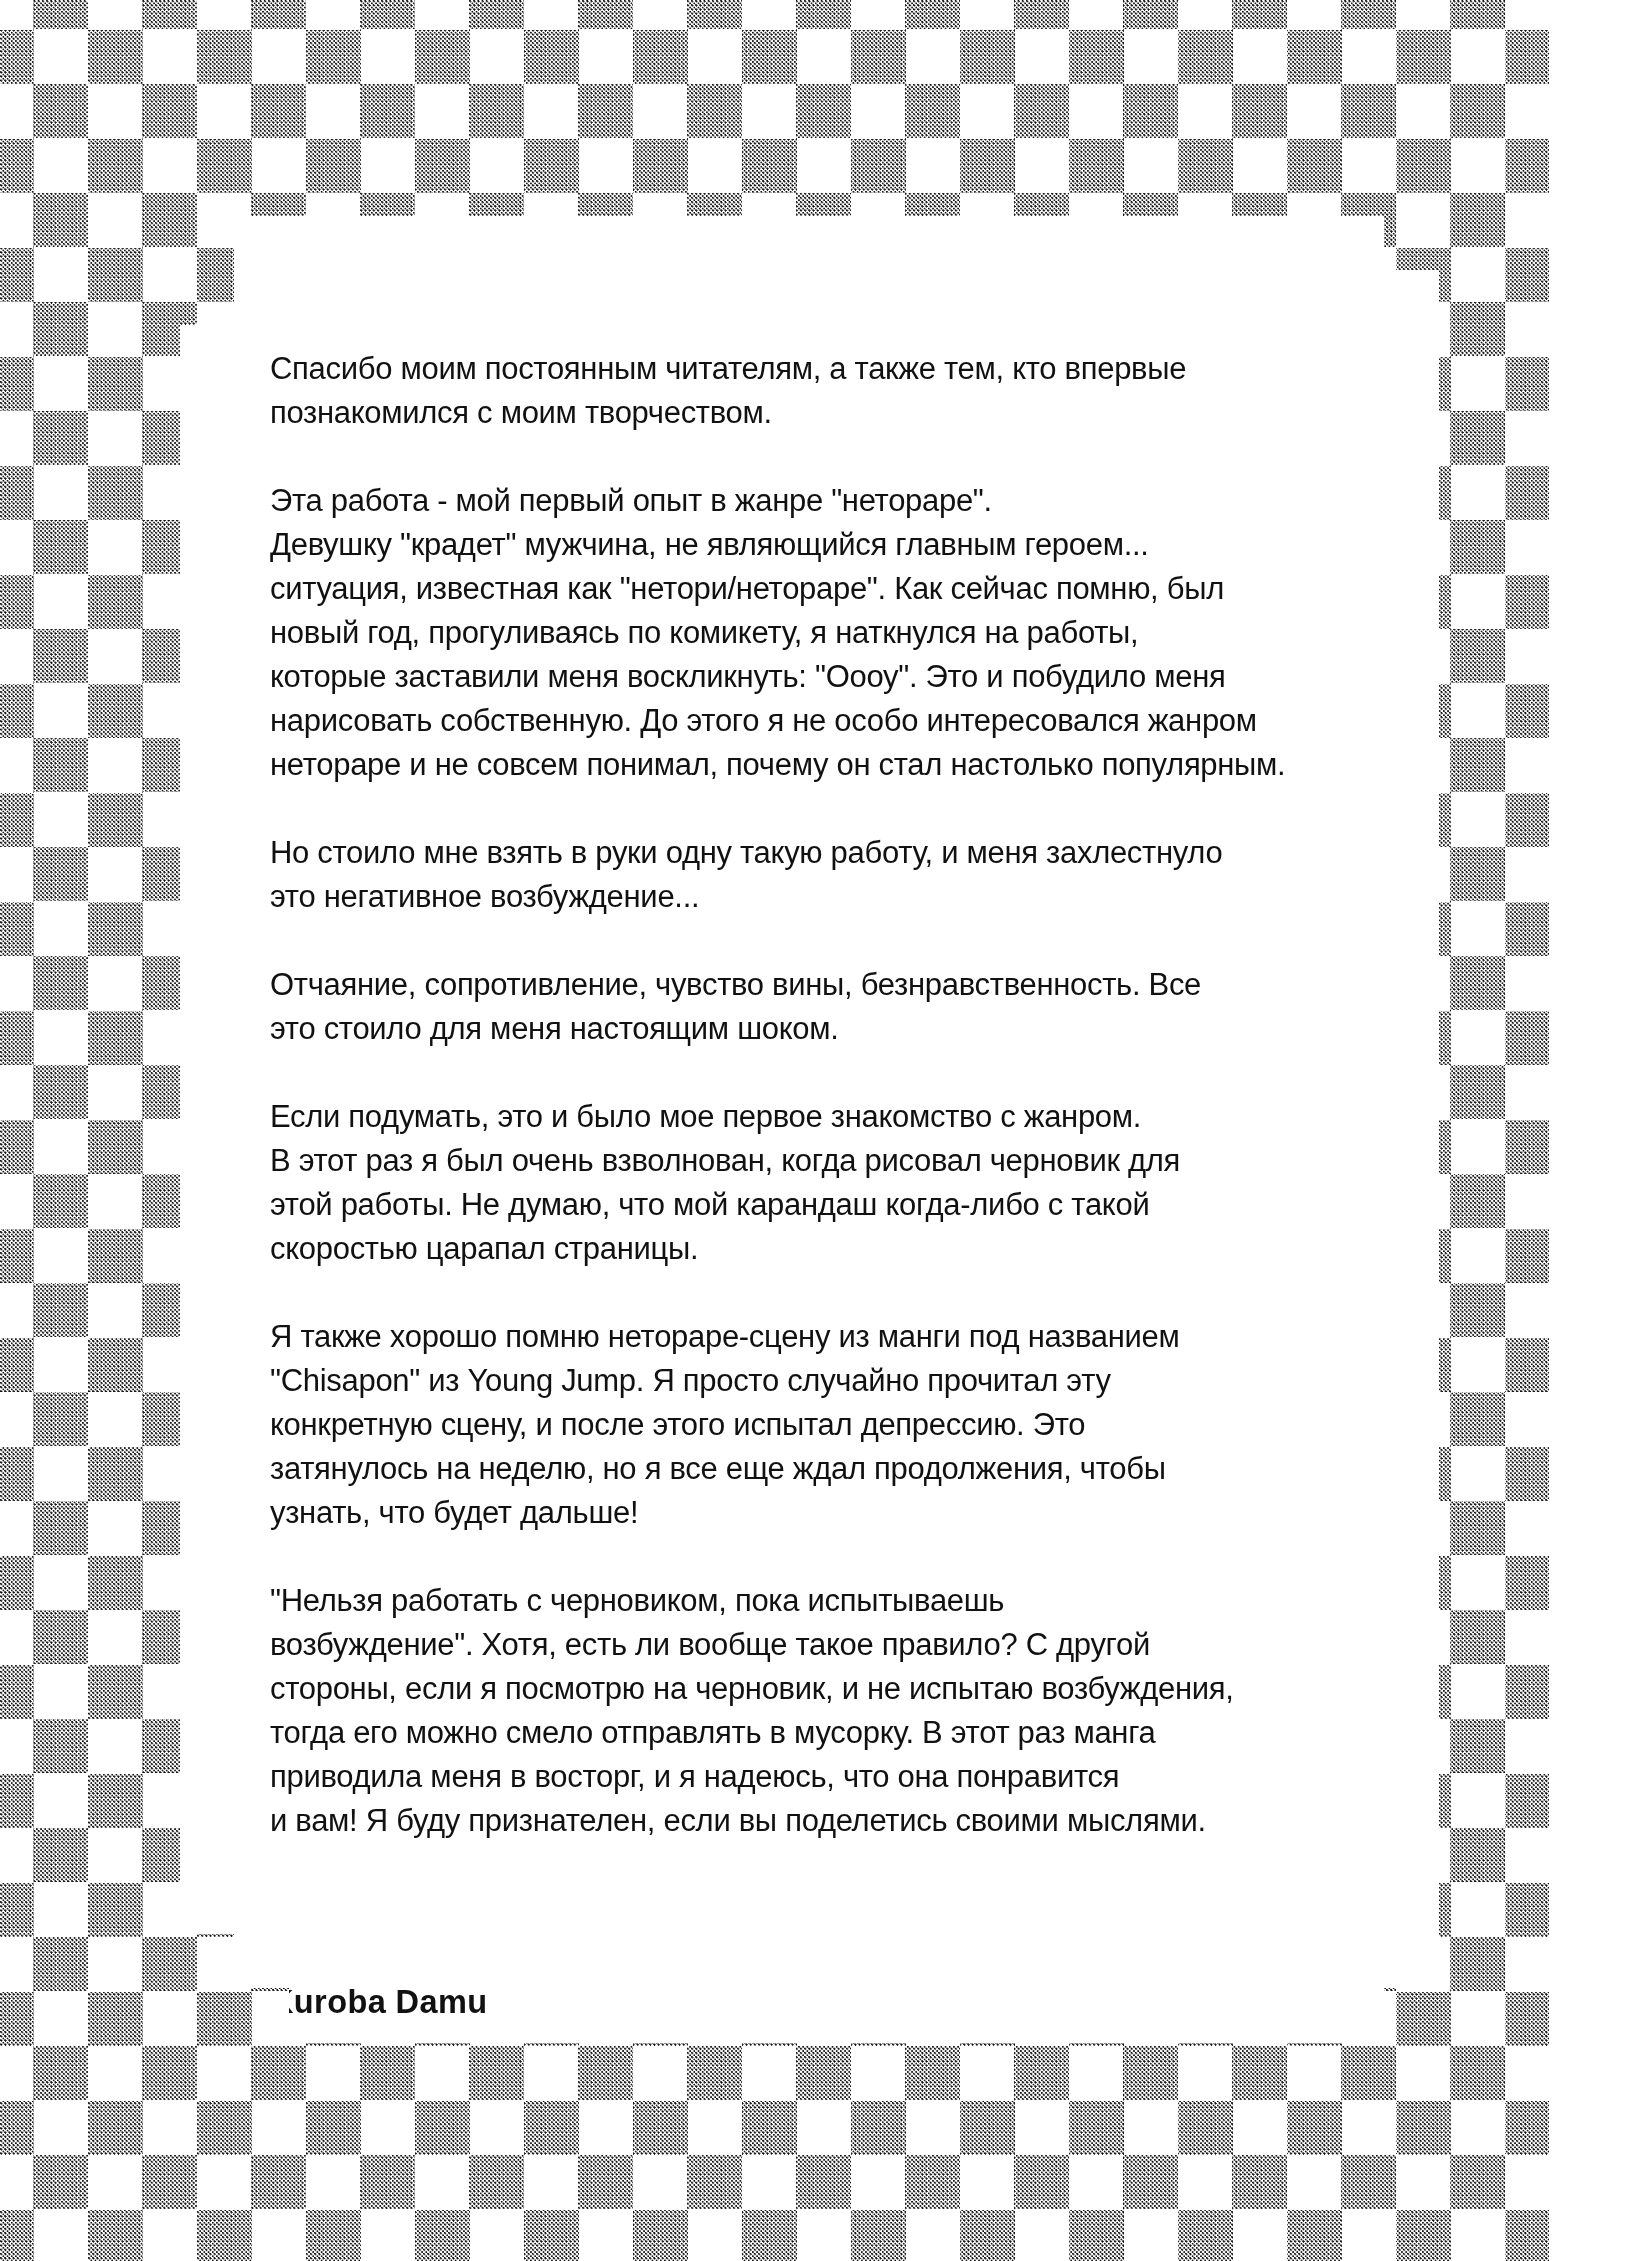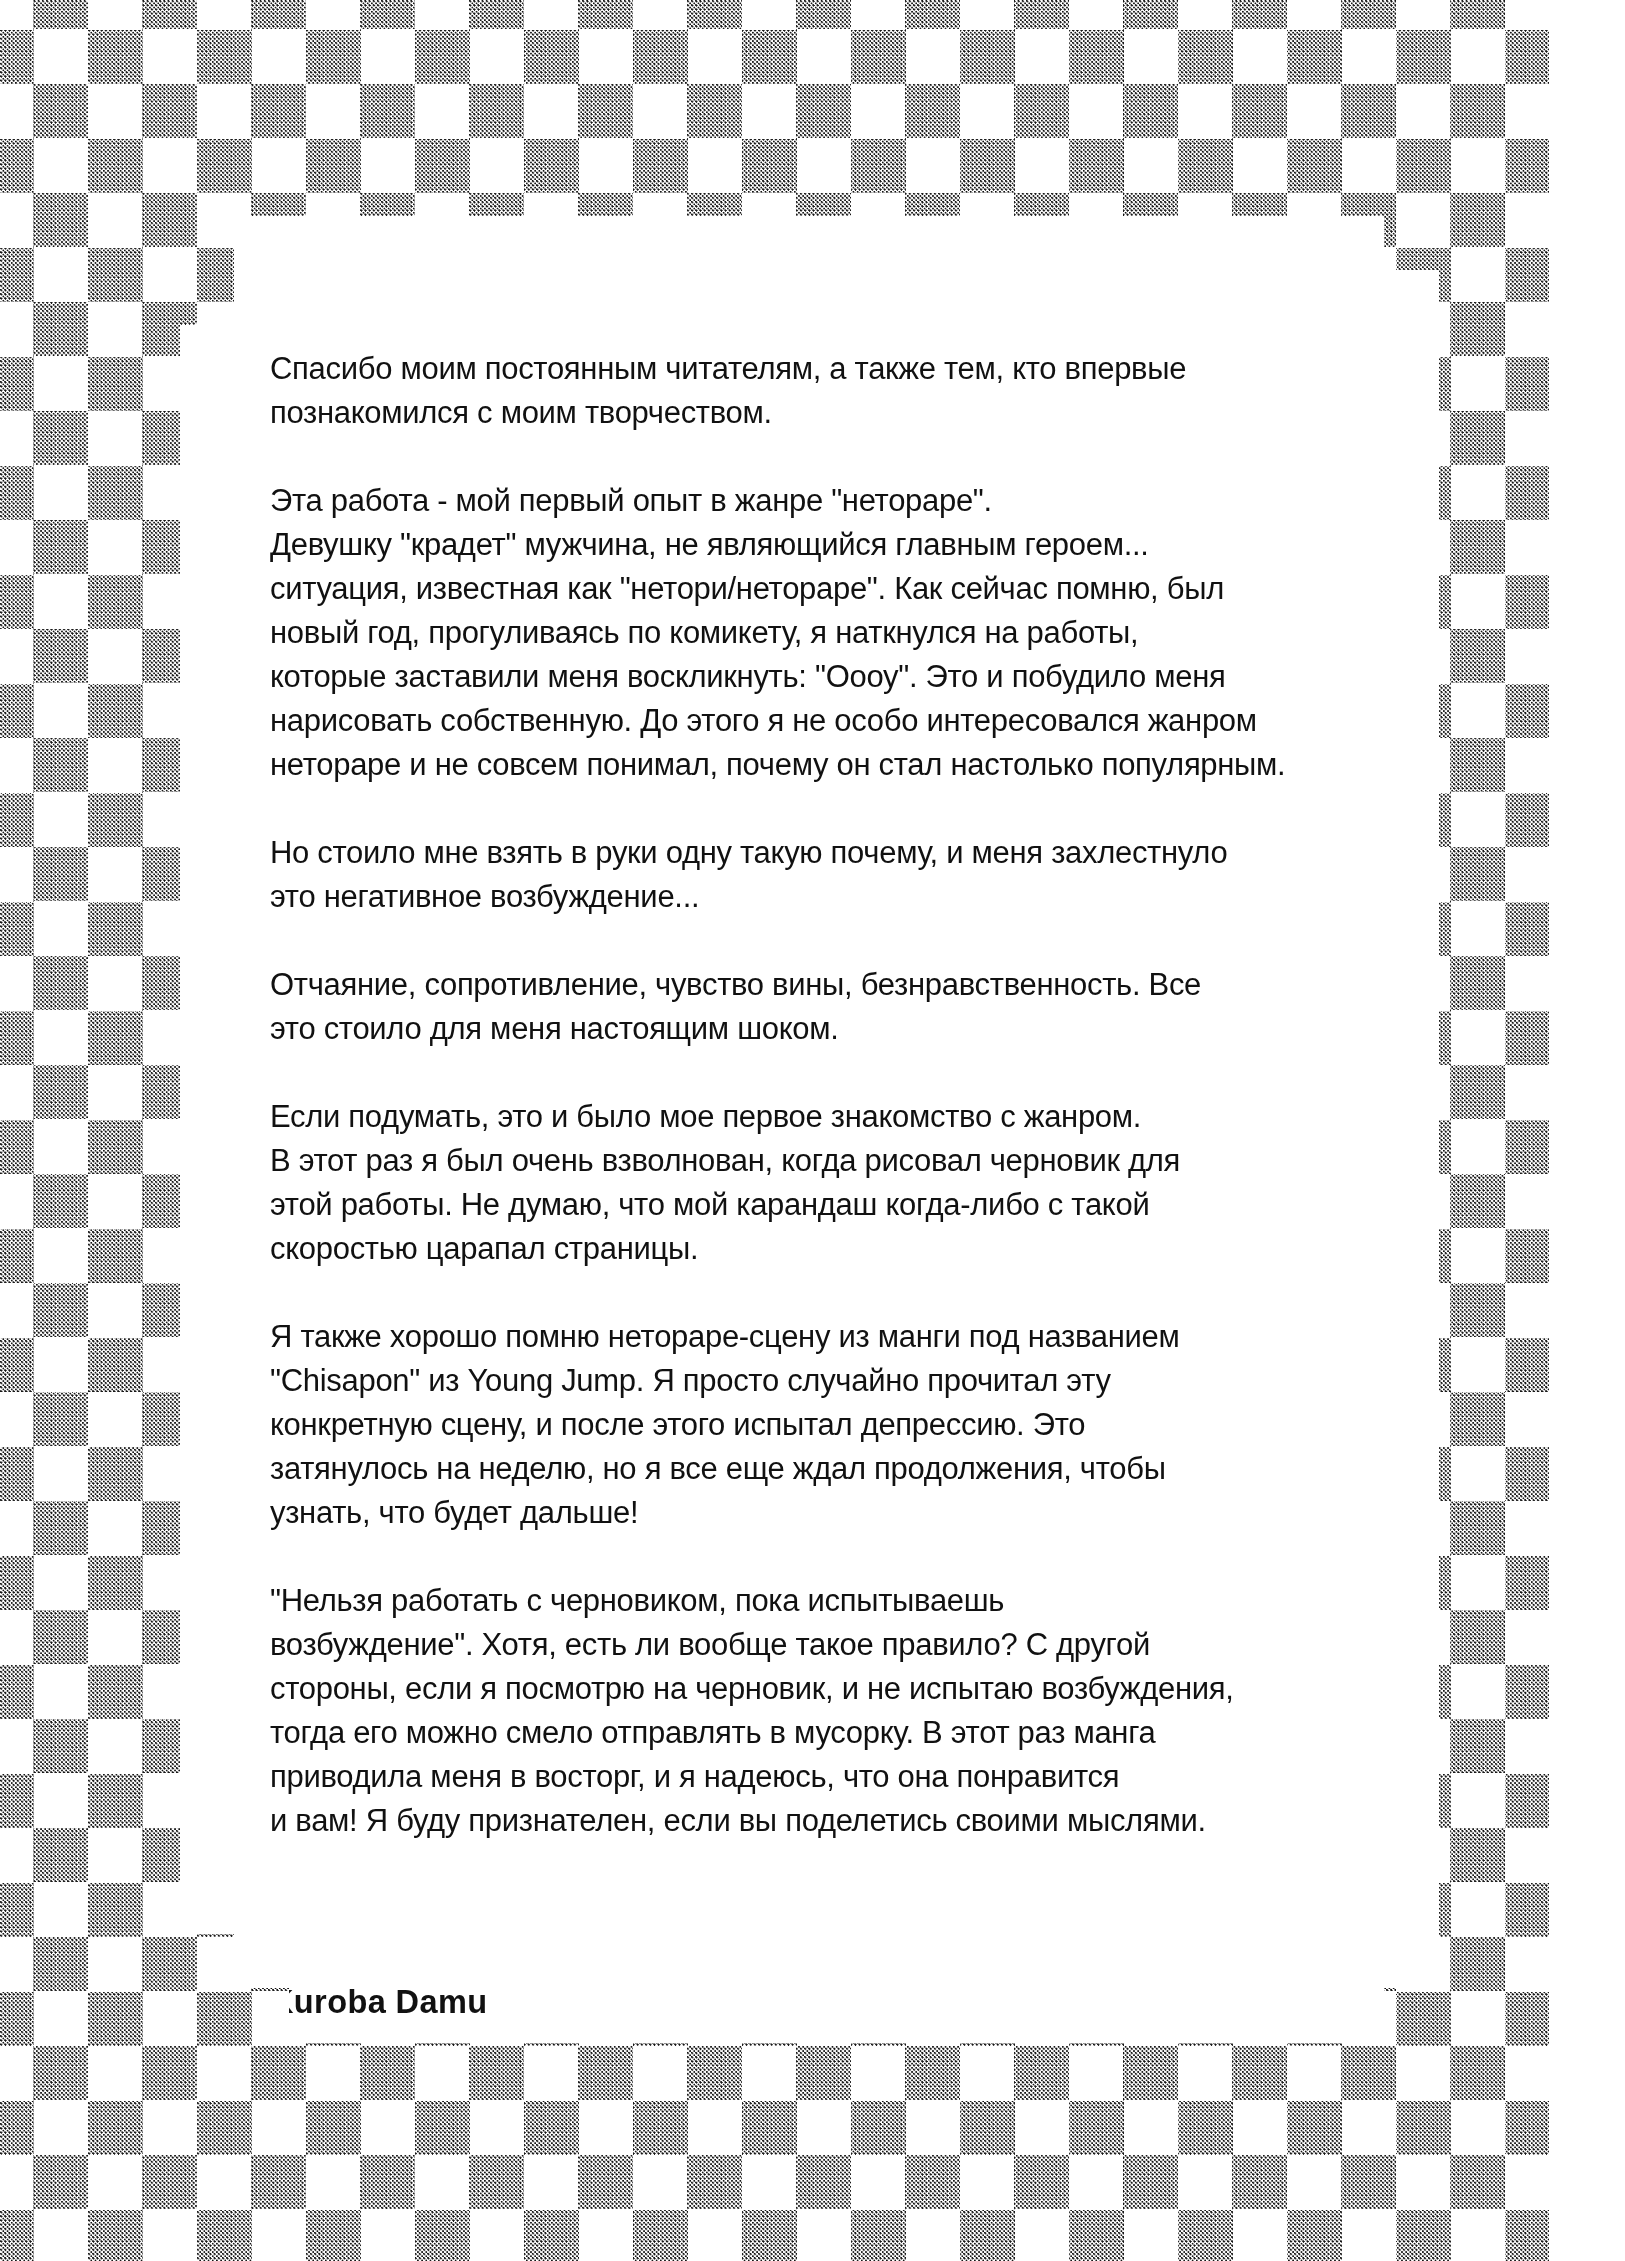--- a/index.html
+++ b/index.html
@@ -76,21 +76,21 @@
     <div class="text-block">
       <p class="para">Спасибо моим постоянным читателям, а также тем, кто впервые
 познакомился с моим творчеством.</p>
       <p class="para">Эта работа - мой первый опыт в жанре "нетораре".
 Девушку "крадет" мужчина, не являющийся главным героем...
 ситуация, известная как "нетори/нетораре". Как сейчас помню, был
 новый год, прогуливаясь по комикету, я наткнулся на работы,
 которые заставили меня воскликнуть: "Оооу". Это и побудило меня
 нарисовать собственную. До этого я не особо интересовался жанром
 нетораре и не совсем понимал, почему он стал настолько популярным.</p>
-      <p class="para">Но стоило мне взять в руки одну такую почему, и меня захлестнуло
+      <p class="para">Но стоило мне взять в руки одну такую работу, и меня захлестнуло
 это негативное возбуждение...</p>
       <p class="para">Отчаяние, сопротивление, чувство вины, безнравственность. Все
 это стоило для меня настоящим шоком.</p>
       <p class="para">Если подумать, это и было мое первое знакомство с жанром.
 В этот раз я был очень взволнован, когда рисовал черновик для
 этой работы. Не думаю, что мой карандаш когда-либо с такой
 скоростью царапал страницы.</p>
       <p class="para">Я также хорошо помню нетораре-сцену из манги под названием
 "Chisapon" из Young Jump. Я просто случайно прочитал эту
 конкретную сцену, и после этого испытал депрессию. Это

